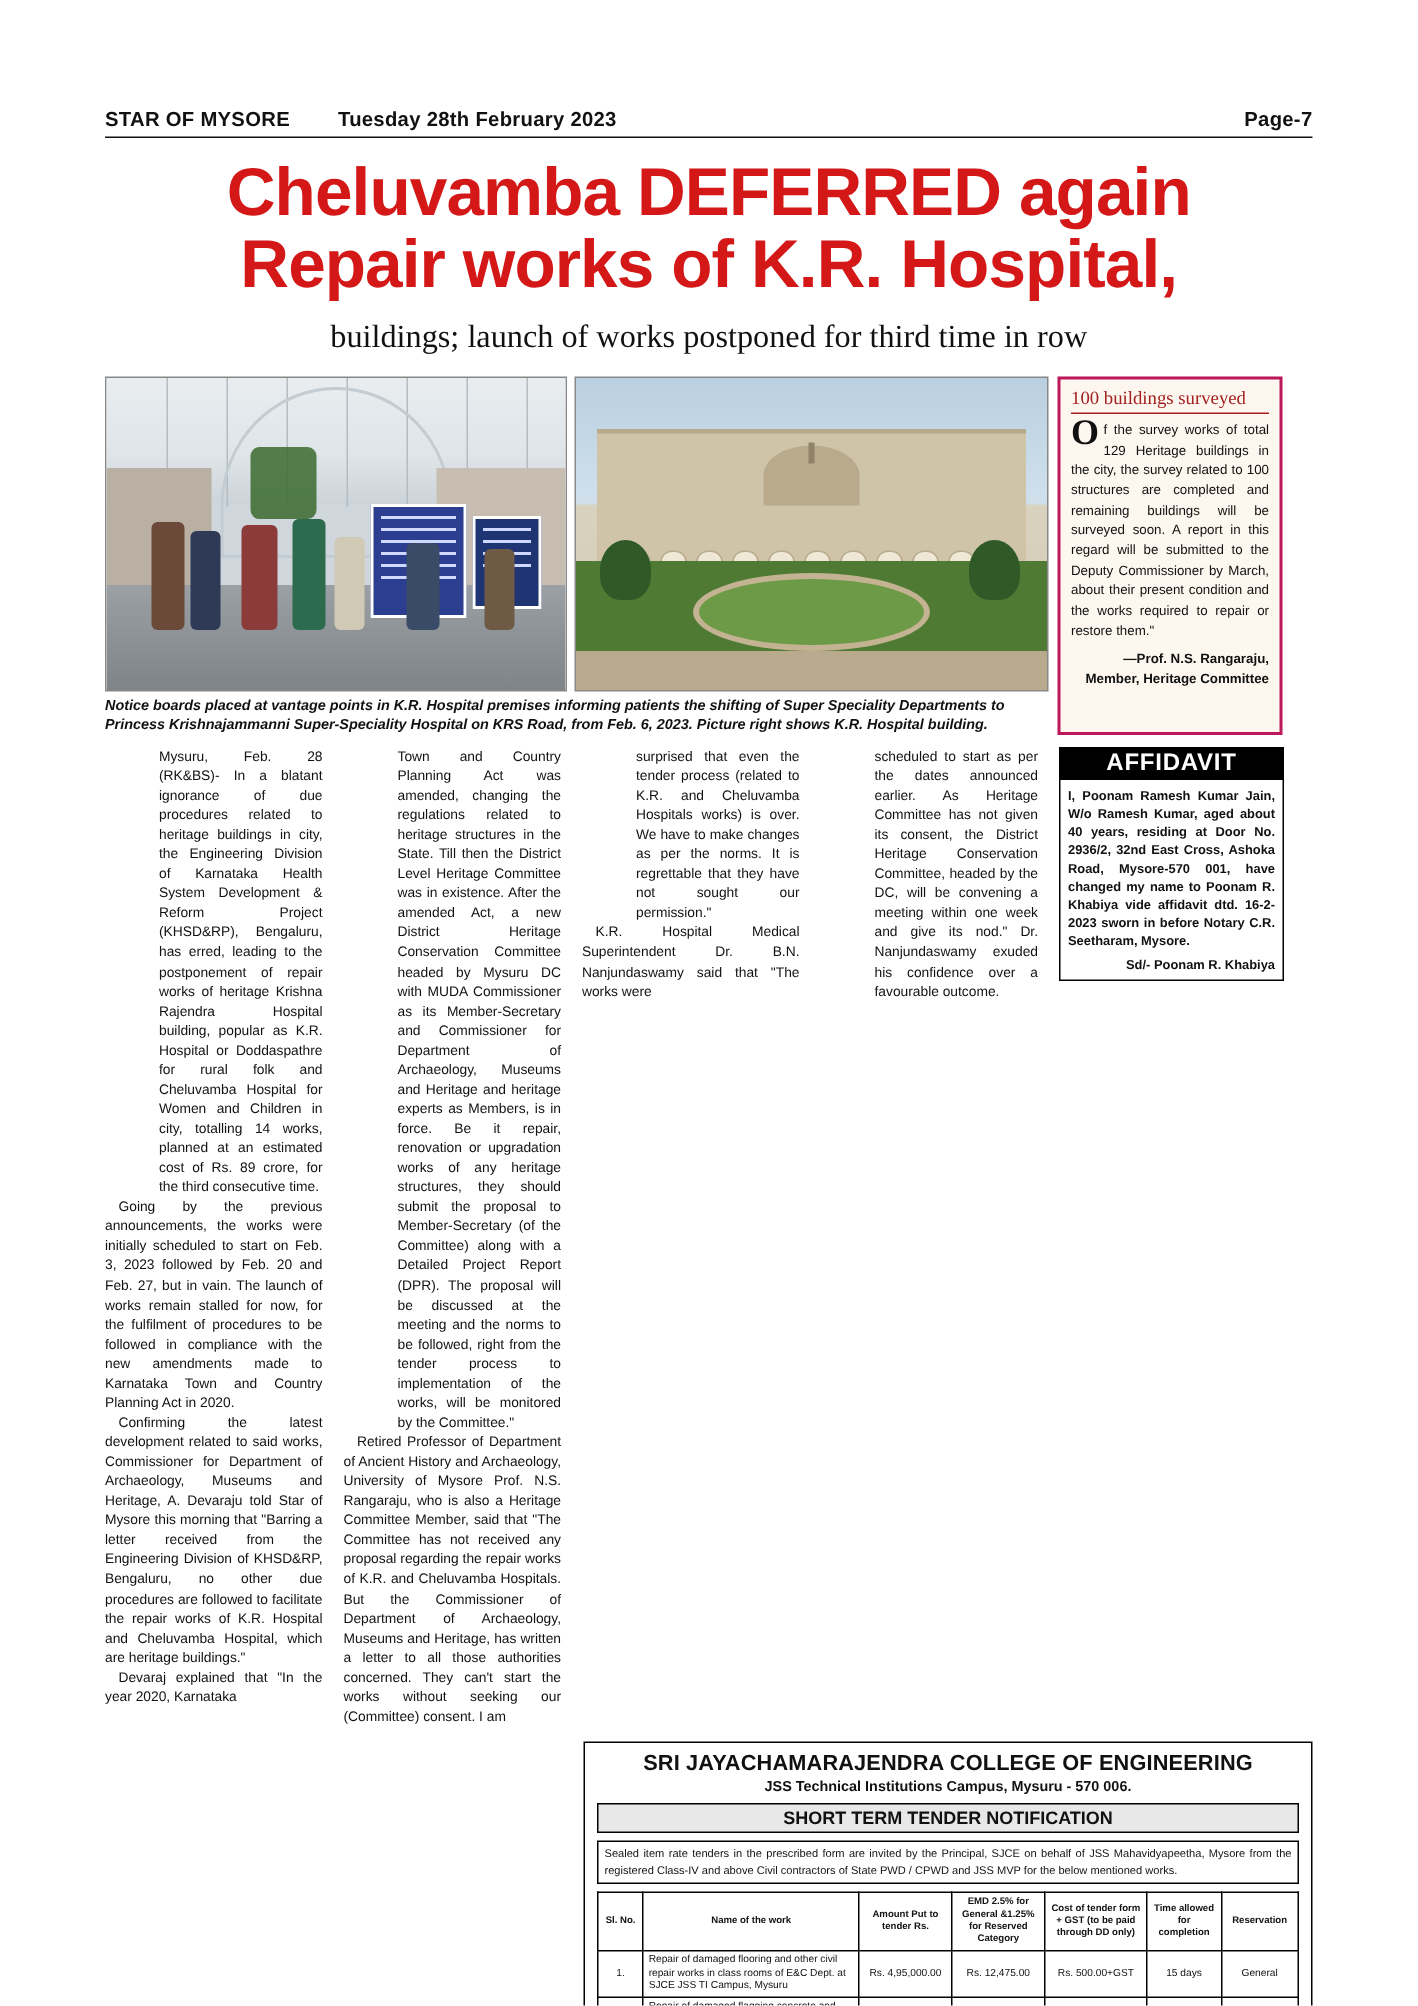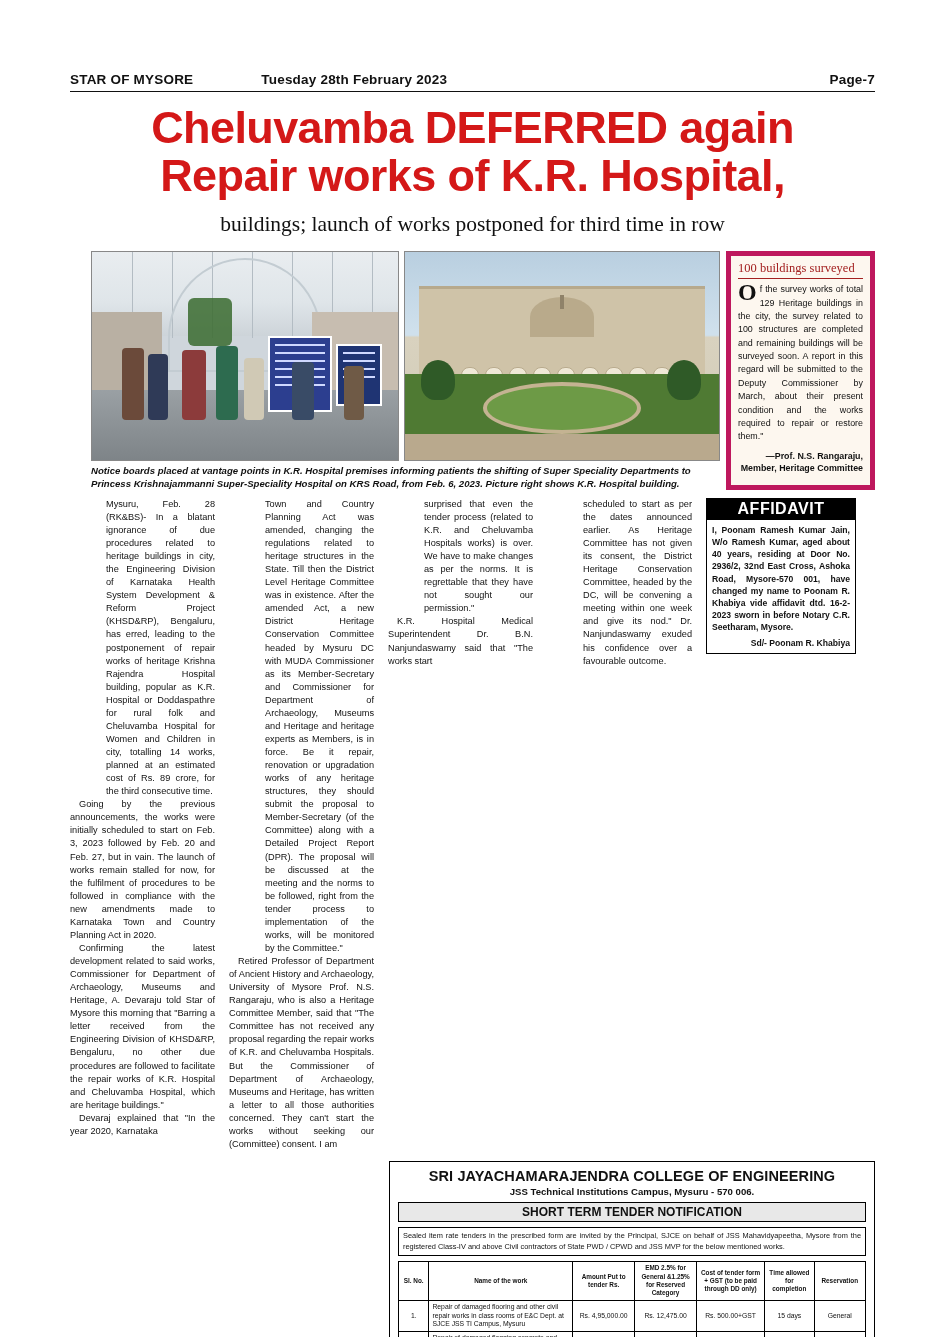--- a/index.html
+++ b/index.html
@@ -6,21 +6,21 @@
   body{
     width:945px;height:1337px;background:#fff;
     font-family:"Liberation Sans",sans-serif;color:#111;
     position:relative;overflow:hidden;
   }
   .page{position:relative;width:945px;height:1337px;box-sizing:border-box;padding:0 70px;}
 
   
   .masthead{display:flex;align-items:baseline;justify-content:space-between;
     padding-top:72px;font-size:13.5px;font-weight:bold;letter-spacing:.2px;}
-  .masthead .left{display:flex;gap:68px;align-items:flex-end;}
+  .masthead .left{display:flex;gap:32px;align-items:flex-end;}
   .rule{border-bottom:1.6px solid #111;margin-top:4px;}
 
   
   .headline{
     text-align:center;color:#d41818;font-weight:bold;
     font-size:45px;line-height:1.07;letter-spacing:-0.6px;
     margin-top:12px;
   }
   .subhead{
     text-align:center;font-family:"Liberation Serif",serif;
@@ -62,21 +62,21 @@
   .ph2 .lawn{position:absolute;left:0;right:0;bottom:0;height:86px;background:#4f7a33;}
   .ph2 .path{position:absolute;bottom:0;left:0;right:0;height:26px;background:#b9a98d;}
   .ph2 .circle{position:absolute;bottom:26px;left:50%;transform:translateX(-50%);width:150px;height:44px;border-radius:50%;background:#6d9a46;border:4px solid #c4b392;}
   .ph2 .tree{position:absolute;bottom:60px;width:34px;height:40px;background:#2f5a27;border-radius:50% 50% 40% 40%;}
 
   
   .photo-caption{font-size:9.6px;font-style:italic;font-weight:bold;
      line-height:1.28;margin-top:4px;width:629px;}
 
   
-  .survey-box{width:150px;border:5px solid #be185d;background:#fdf7ef;
+  .survey-box{width:150px;border:2px solid #be185d;background:#fdf7ef;
      padding:5px 7px 7px;box-sizing:border-box;}
   .survey-title{color:#a32020;font-family:"Liberation Serif",serif;
      font-size:12.5px;border-bottom:1px solid #a32020;padding-bottom:2px;margin-bottom:4px;}
   .survey-body{font-size:8.9px;line-height:1.5;text-align:justify;}
   .survey-body .dropcap{float:left;font-family:"Liberation Serif",serif;
      font-size:24px;line-height:19px;font-weight:bold;padding-right:3px;}
   .survey-attrib{font-size:8.9px;font-weight:bold;text-align:right;margin-top:6px;line-height:1.4;}
 
   
   .cols{display:flex;gap:14px;margin-top:8px;}
@@ -125,21 +125,21 @@
 
   <div class="headline">
     <div>Cheluvamba DEFERRED again</div>
     <div>Repair works of K.R. Hospital,</div>
   </div>
   <div class="subhead">
     <div>buildings; launch of works postponed for third time in row</div>
   </div>
 
   <div class="photo-row">
-    <div style="width:629px;margin-left:21px;">
+    <div style="width:629px;">
       <div class="photos">
         <div class="photo p1">
           <div class="ph1">
             <div class="roof"></div>
             <div class="rib" style="left:40px"></div>
               <div class="rib" style="left:80px"></div>
             <div class="rib" style="left:120px"></div>
               <div class="rib" style="left:160px"></div>
             <div class="rib" style="left:200px"></div>
               <div class="rib" style="left:240px"></div>
@@ -219,21 +219,21 @@
       <p>Going by the previous announcements, the works were initially scheduled to start on Feb. 3, 2023 followed by Feb. 20 and Feb. 27, but in vain. The launch of works remain stalled for now, for the fulfilment of procedures to be followed in compliance with the new amendments made to Karnataka Town and Country Planning Act in 2020.</p>
       <p>Confirming the latest development related to said works, Commissioner for Department of Archaeology, Museums and Heritage, A. Devaraju told Star of Mysore this morning that "Barring a letter received from the Engineering Division of KHSD&amp;RP, Bengaluru, no other due procedures are followed to facilitate the repair works of K.R. Hospital and Cheluvamba Hospital, which are heritage buildings."</p>
       <p>Devaraj explained that "In the year 2020, Karnataka</p>
     </div>
     <div class="col">
       <p class="first">Town and Country Planning Act was amended, changing the regulations related to heritage structures in the State. Till then the District Level Heritage Committee was in existence. After the amended Act, a new District Heritage Conservation Committee headed by Mysuru DC with MUDA Commissioner as its Member-Secretary and Commissioner for Department of Archaeology, Museums and Heritage and heritage experts as Members, is in force. Be it repair, renovation or upgradation works of any heritage structures, they should submit the proposal to Member-Secretary (of the Committee) along with a Detailed Project Report (DPR). The proposal will be discussed at the meeting and the norms to be followed, right from the tender process to implementation of the works, will be monitored by the Committee."</p>
       <p>Retired Professor of Department of Ancient History and Archaeology, University of Mysore Prof. N.S. Rangaraju, who is also a Heritage Committee Member, said that "The Committee has not received any proposal regarding the repair works of K.R. and Cheluvamba Hospitals. But the Commissioner of Department of Archaeology, Museums and Heritage, has written a letter to all those authorities concerned. They can't start the works without seeking our (Committee) consent. I am</p>
     </div>
     <div class="col">
       <p class="first">surprised that even the tender process (related to K.R. and Cheluvamba Hospitals works) is over. We have to make changes as per the norms. It is regrettable that they have not sought our permission."</p>
-      <p>K.R. Hospital Medical Superintendent Dr. B.N. Nanjundaswamy said that "The works start</p>
+      <p>K.R. Hospital Medical Superintendent Dr. B.N. Nanjundaswamy said that "The works were</p>
     </div>
     <div class="col">
       <p class="first">scheduled to start as per the dates announced earlier. As Heritage Committee has not given its consent, the District Heritage Conservation Committee, headed by the DC, will be convening a meeting within one week and give its nod." Dr. Nanjundaswamy exuded his confidence over a favourable outcome.</p>
     </div>
     <div class="aff-col">
       <div class="affidavit-title">AFFIDAVIT</div>
       <div class="affidavit-box">
         <span>I, Poonam Ramesh Kumar Jain, W/o Ramesh Kumar, aged about 40 years, residing at Door No. 2936/2, 32nd East Cross, Ashoka Road, Mysore-570 001, have changed my name to Poonam R. Khabiya vide affidavit dtd. 16-2-2023 sworn in before Notary C.R. Seetharam, Mysore.</span>
         <div class="affidavit-sign">Sd/- Poonam R. Khabiya</div>
       </div>

